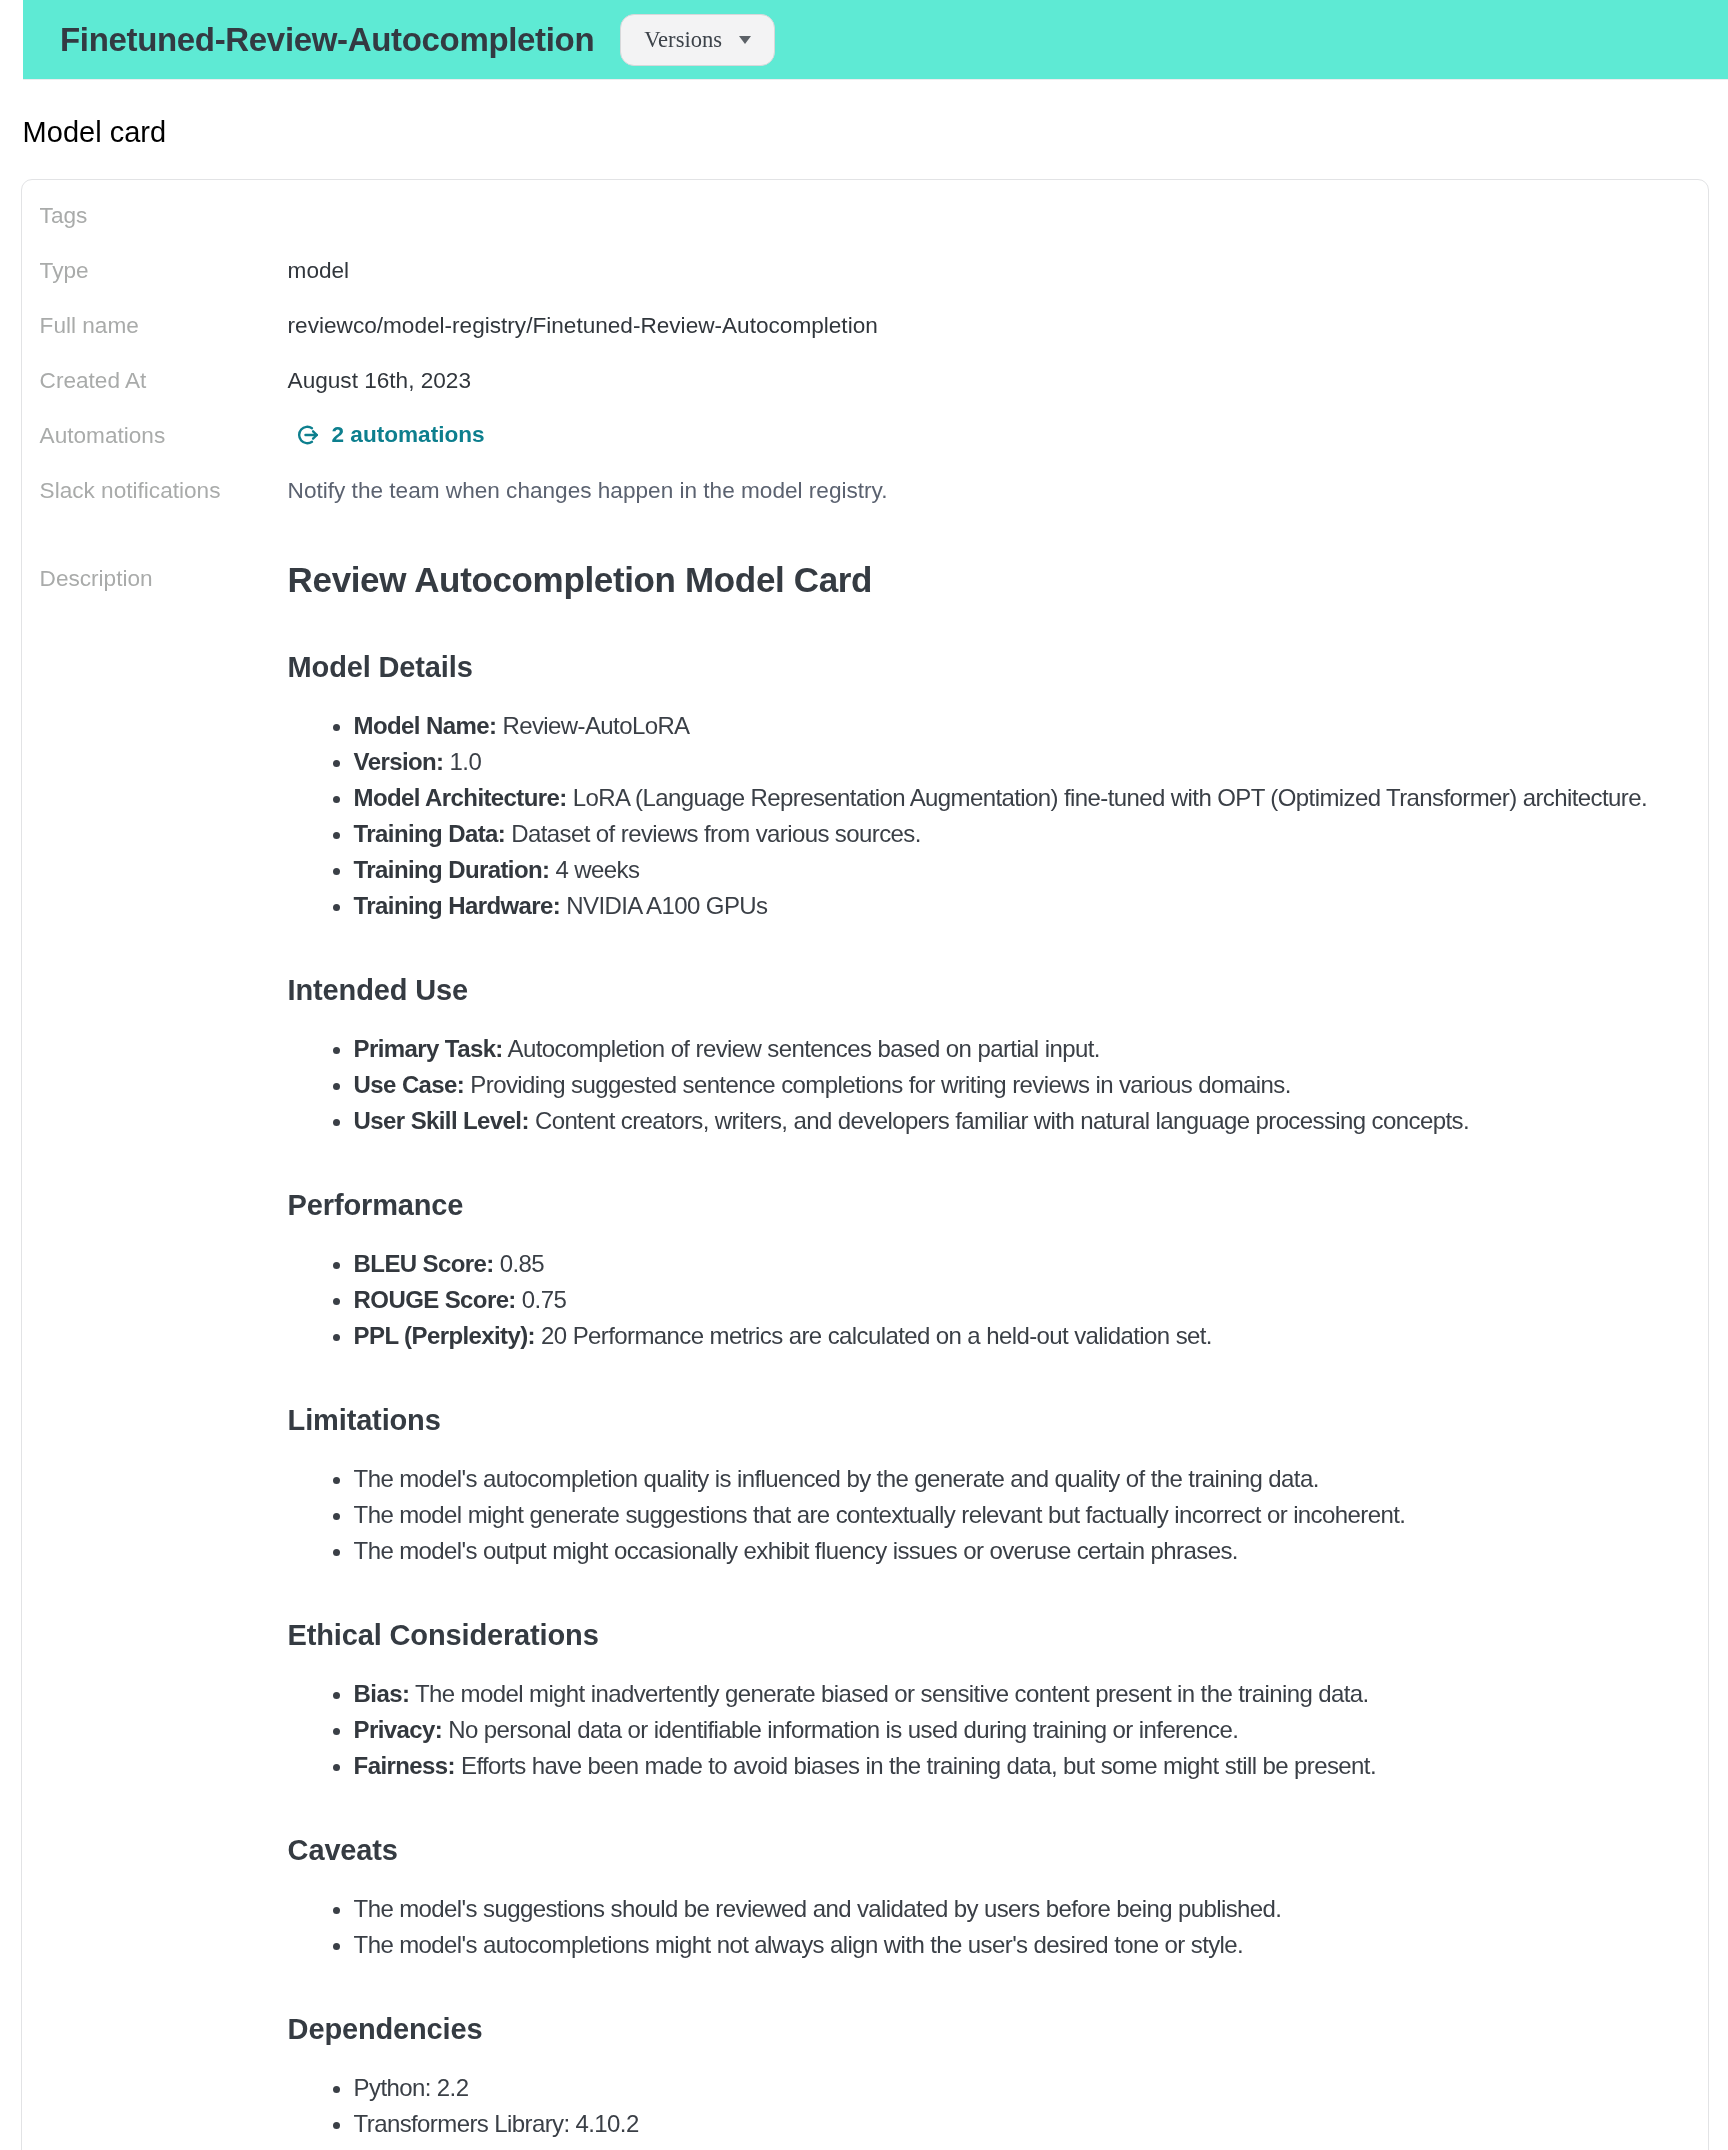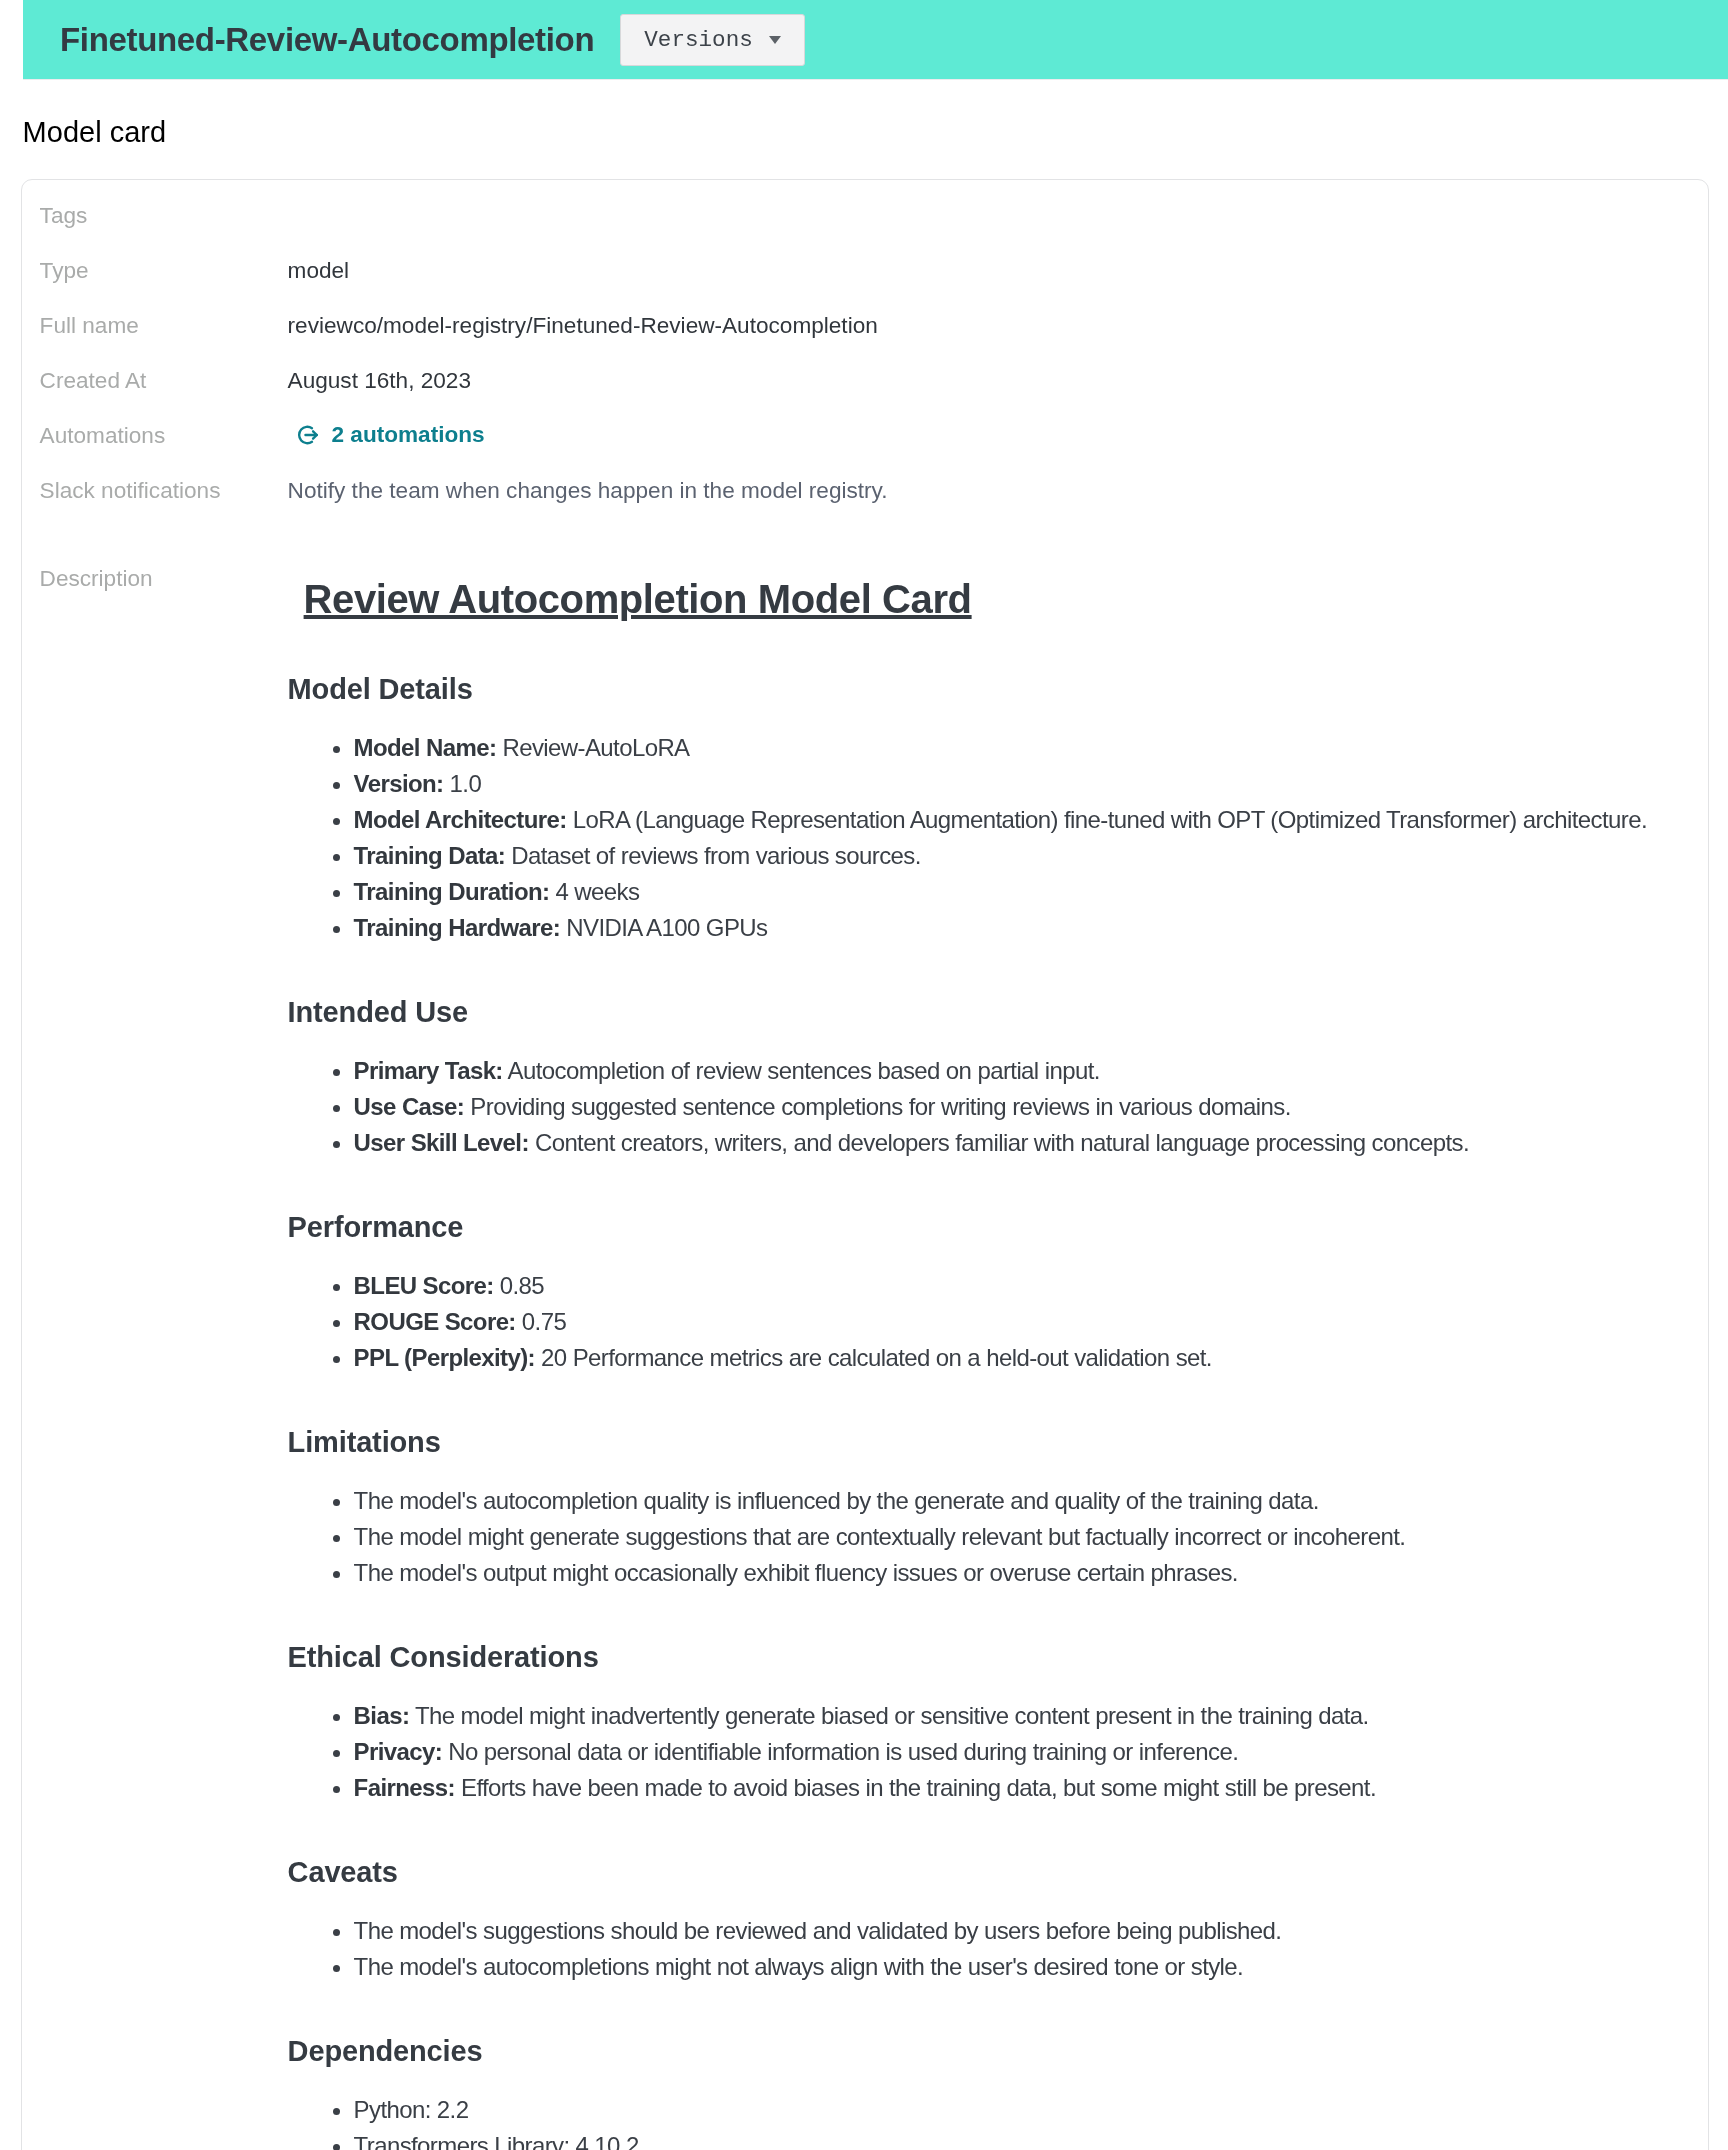--- a/index.html
+++ b/index.html
@@ -39,26 +39,26 @@
     color: #333a42;
     letter-spacing: -0.01em;
     white-space: nowrap;
   }
   .versions-btn {
     margin-left: 26px;
     height: 52px;
     padding: 0 23px;
     background: #f3f3f4;
     border: 1.4px solid #d7d8da;
-    border-radius: 3px;
+    border-radius: 14px;
     display: inline-flex;
     align-items: center;
     gap: 16.5px;
     cursor: pointer;
-    font-family: Liberation Mono, monospace;
+    font-family: Liberation Serif, serif;
   }
   .versions-btn .btn-label {
     font-size: 22.6px;
     color: #3c4249;
   }
   .caret-down {
     width: 0; height: 0;
     border-left: 6.9px solid transparent;
     border-right: 6.9px solid transparent;
     border-top: 8.2px solid #5c6167;
@@ -135,28 +135,27 @@
     font-size: 22.6px;
     color: var(--label-gray);
     padding-top: 6.9px;
   }
   .markdown {
     flex: 1 1 auto;
     min-width: 0;
     overflow: hidden;
   }
   .markdown h1 {
-    margin: 16px;
-    font-size: 40px;
+    margin: 0;
+    font-size: 35px;
     line-height: 1.2;
     font-weight: 700;
     color: var(--heading);
     letter-spacing: -0.01em;
     white-space: nowrap;
-    text-decoration: underline;
   }
   .markdown h2 {
     margin: 49px 0 24px 0;
     font-size: 29px;
     line-height: 34px;
     font-weight: 700;
     color: var(--heading);
     letter-spacing: -0.005em;
     white-space: nowrap;
   }

